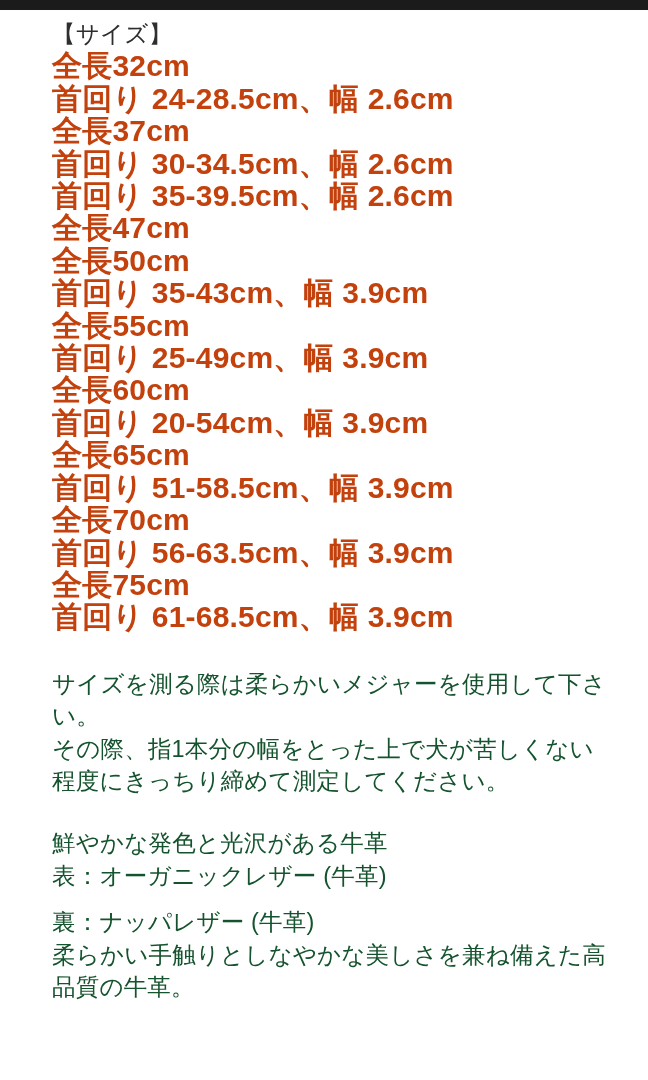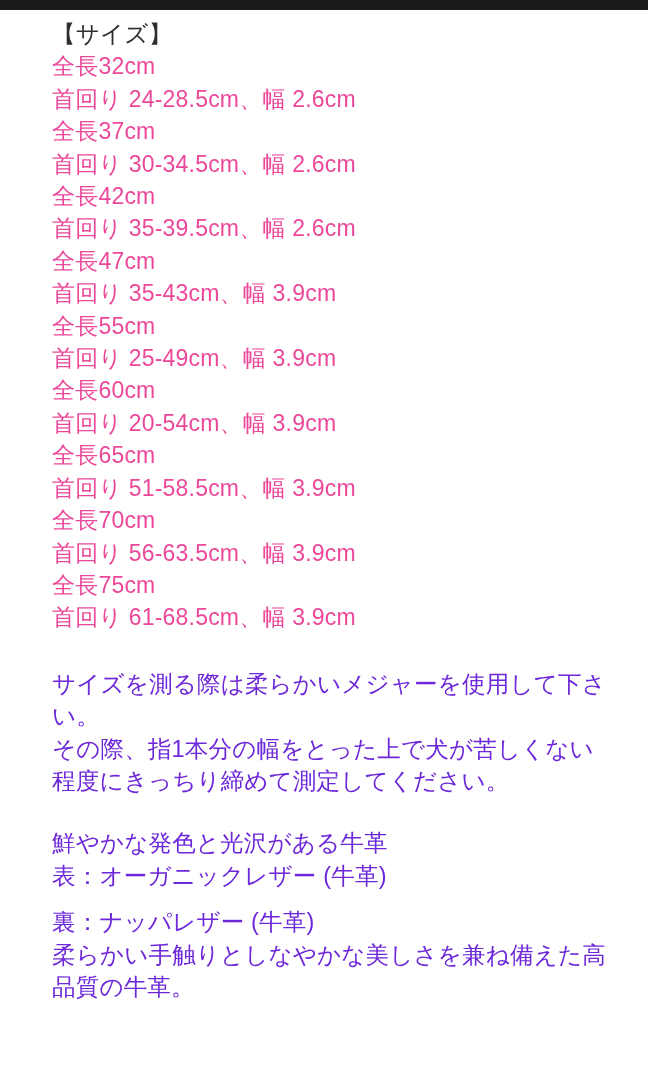--- a/index.html
+++ b/index.html
@@ -31,64 +31,65 @@
   }
   .content {
     position: absolute;
     top: 10px;
     left: 0;
     width: 648px;
     padding: 8px 42px 0 52px;
     box-sizing: border-box;
   }
   .line {
-    font-size: 23px;
+    font-size: 30px;
     line-height: 32.4px;
     letter-spacing: 0.2px;
     white-space: pre-wrap;
-    color: #ec4899;
+    color: #c2410c;
+    font-weight: bold;
   }
   .heading {
     font-size: 23.5px;
     line-height: 32.4px;
     letter-spacing: 0.2px;
     color: #2e2e2e;
   }
   .gap-small {
     height: 14px;
   }
   .gap-medium {
     height: 30px;
   }
   .gap-large {
     height: 34px;
   }
   .wrapline {
     font-size: 23.5px;
     line-height: 32.4px;
     letter-spacing: 0.2px;
-    color: #6d28d9;
+    color: #14532d;
   }
 </style>
 </head>
 <body>
 
 <div class="page">
   <div class="top-bar"></div>
 
   <div class="content">
 
     <div class="heading">【サイズ】</div>
     <div class="line">全長32cm</div>
     <div class="line">首回り 24-28.5cm、幅 2.6cm</div>
     <div class="line">全長37cm</div>
     <div class="line">首回り 30-34.5cm、幅 2.6cm</div>
-    <div class="line">全長42cm</div>
     <div class="line">首回り 35-39.5cm、幅 2.6cm</div>
     <div class="line">全長47cm</div>
+    <div class="line">全長50cm</div>
     <div class="line">首回り 35-43cm、幅 3.9cm</div>
     <div class="line">全長55cm</div>
     <div class="line">首回り 25-49cm、幅 3.9cm</div>
     <div class="line">全長60cm</div>
     <div class="line">首回り 20-54cm、幅 3.9cm</div>
     <div class="line">全長65cm</div>
     <div class="line">首回り 51-58.5cm、幅 3.9cm</div>
     <div class="line">全長70cm</div>
     <div class="line">首回り 56-63.5cm、幅 3.9cm</div>
     <div class="line">全長75cm</div>

